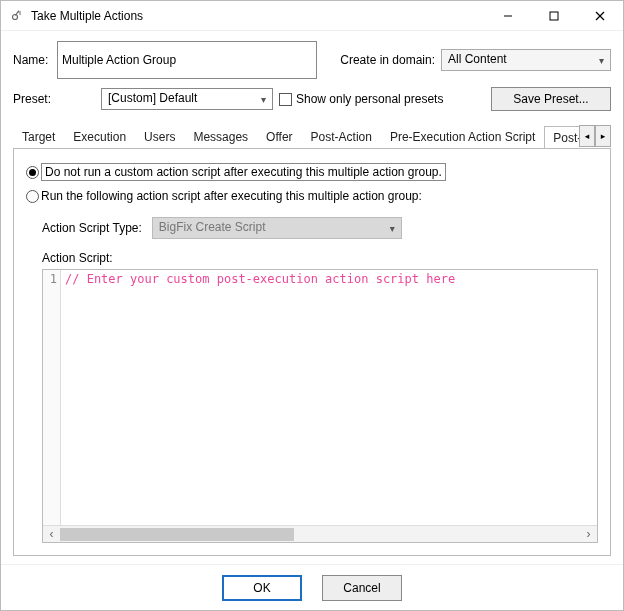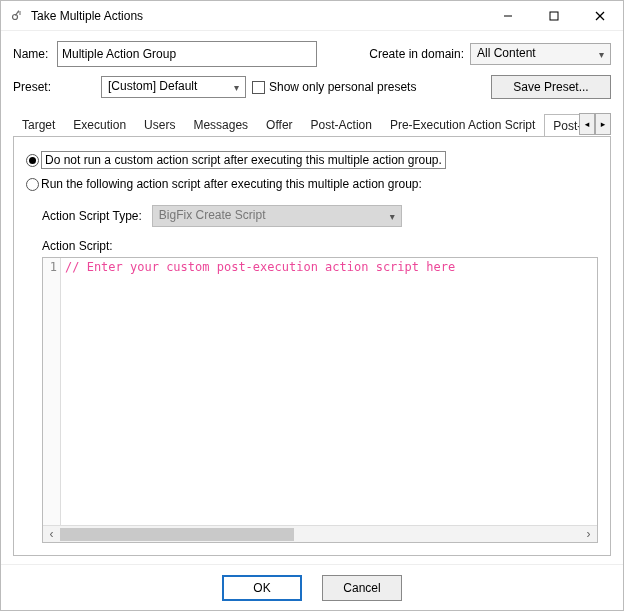--- a/index.html
+++ b/index.html
@@ -36,36 +36,36 @@
   .win-btn svg { display:block; }
   .content {
     flex: 1; padding: 10px 12px 8px 12px;
     display: flex; flex-direction: column;
     overflow: hidden;
   }
   .row { display: flex; align-items: center; margin-bottom: 8px; }
   .lbl-name { width: 44px; }
   .name-input {
     width: 260px; height: 22px;
-    border: 1px solid #888; padding: 12px 4px;
+    border: 1px solid #888; padding: 18px 4px;
     font: inherit;
   }
   .domain-wrap { margin-left: auto; display:flex; align-items:center; gap:6px; }
   .domain-select {
-    width: 141px; height: 22px;
+    width: 170px; height: 22px;
     border: 1px solid #aaa; background:#f5f5f5;
     padding: 2px 18px 2px 6px;
     font: inherit;
     position: relative;
   }
   .chev { position:absolute; right:6px; top:50%; transform:translateY(-50%); color:#555; font-size:10px; pointer-events:none;}
   .preset-row { display:flex; align-items:center; margin-bottom:10px; }
   .lbl-preset { width: 44px; }
   .preset-combo {
-    width: 145px; height: 22px;
+    width: 172px; height: 22px;
     border:1px solid #888; background:#fff;
     padding:2px 18px 2px 6px; position:relative;
     margin-left: 44px;
   }
   .chk { display:flex; align-items:center; gap:4px; margin-left:6px; }
   .chk-box { width:13px; height:13px; border:1px solid #555; display:inline-block;}
   .save-preset-btn {
     margin-left:auto; width:120px; height:24px;
     border:1px solid #888; background:#eee;
     display:flex; align-items:center; justify-content:center;

